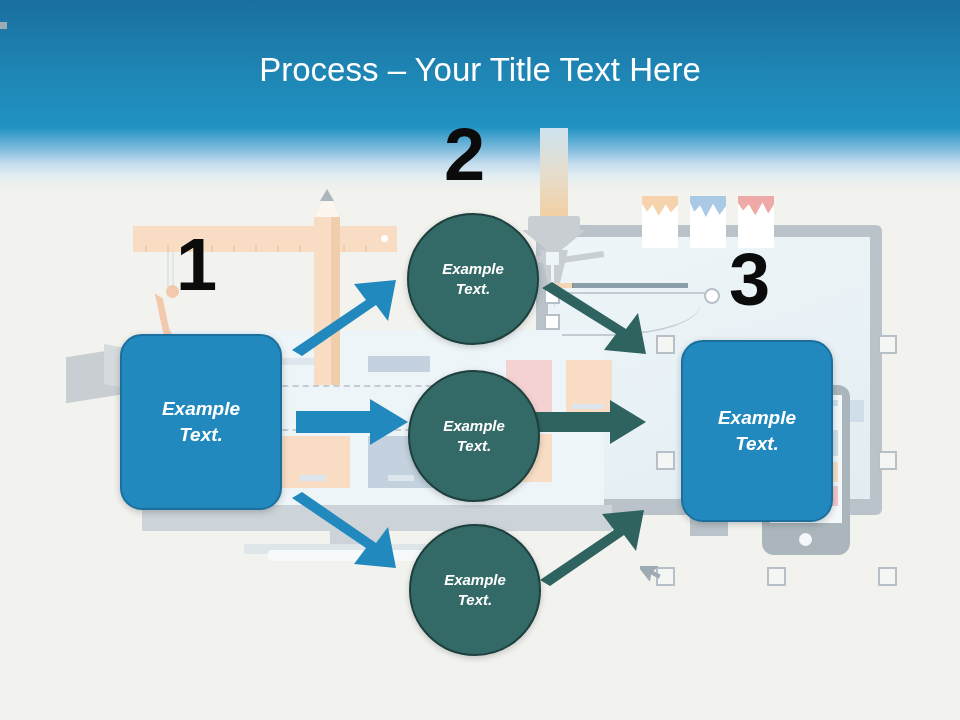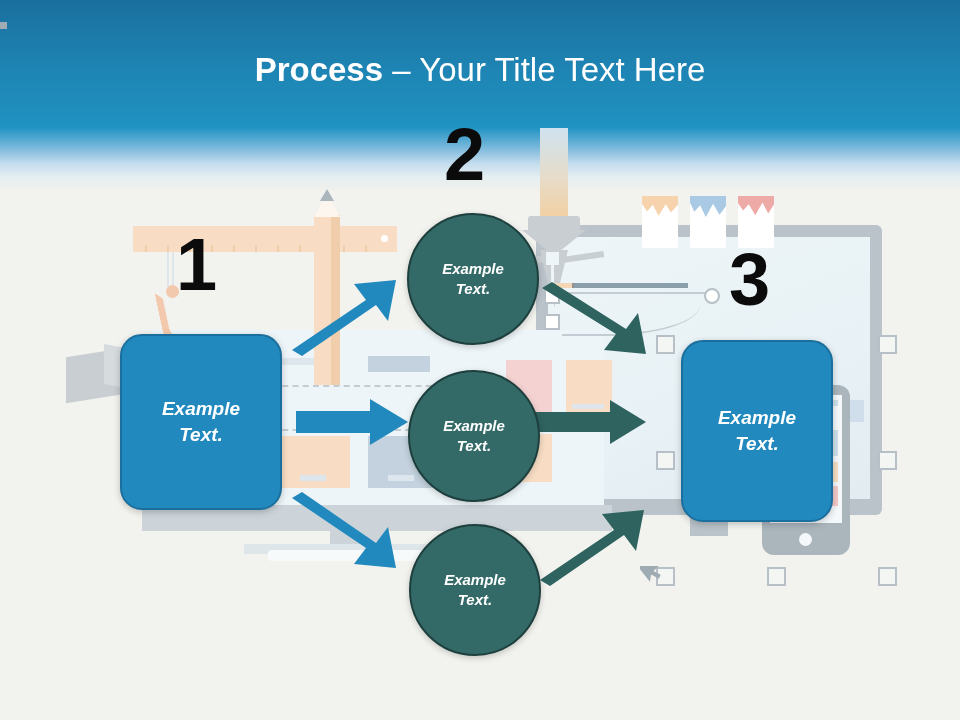--- a/index.html
+++ b/index.html
@@ -405,21 +405,21 @@
   .title {
     position: absolute;
     left: 0; top: 50px;
     width: 960px;
     text-align: center;
     color: #ffffff;
     font-size: 33px;
     line-height: 1.2;
     white-space: nowrap;
   }
-  .title .strong { font-weight: bold; }
+  .title .strong { font-weight: normal; }
   .title .light  { font-weight: normal; }
 </style>
 </head>
 <body>
 
 <div class="slide">
 
   <div class="floor"></div>
   <div class="sky"></div>
 

